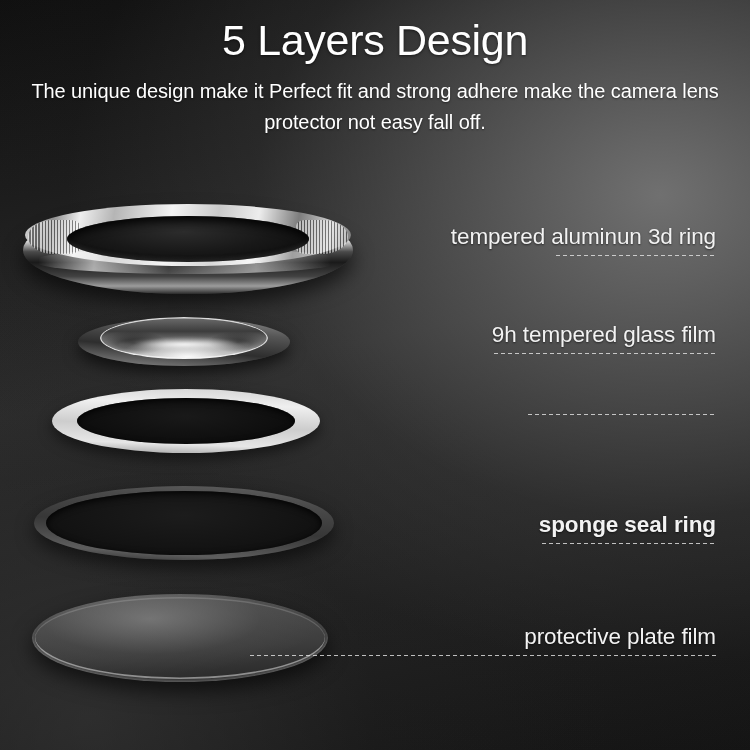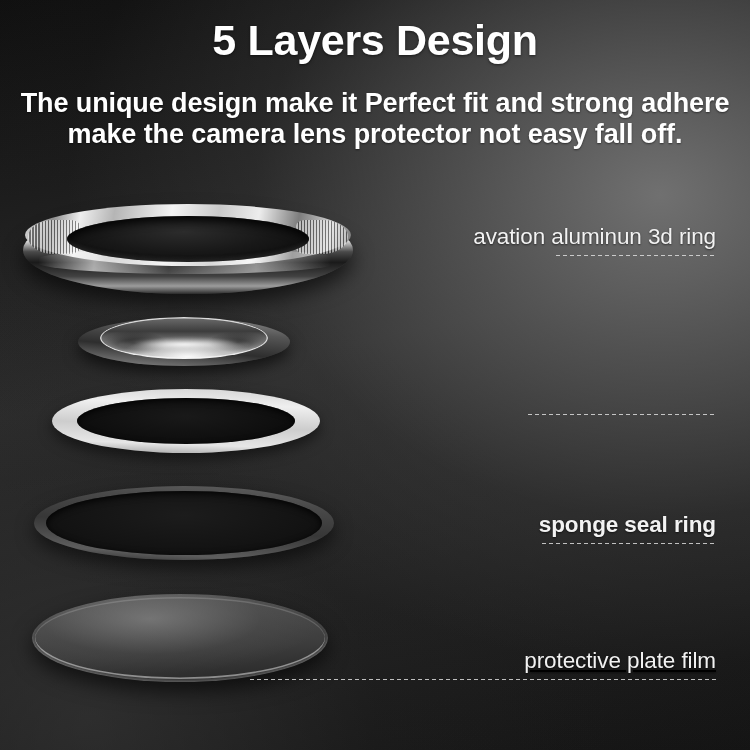--- a/index.html
+++ b/index.html
@@ -25,29 +25,29 @@
   .hdr {
     position: absolute;
     left: 0;
     width: 750px;
     text-align: center;
     color: #ffffff;
   }
   #title {
     top: 14px;
     font-size: 43px;
-    font-weight: bold;
+    font-weight: normal;
     letter-spacing: -0.3px;
     line-height: 52px;
     text-shadow: 0 1px 3px rgba(0,0,0,0.55);
   }
   #subtitle {
-    top: 88px;
-    font-size: 27px;
-    font-weight: bold;
+    top: 76px;
+    font-size: 20px;
+    font-weight: normal;
     line-height: 31px;
     letter-spacing: -0.1px;
     text-shadow: 0 1px 2px rgba(0,0,0,0.5);
   }
 
   
   .callout {
     position: absolute;
     right: 34px;
     width: 470px;
@@ -71,21 +71,21 @@
     background-repeat: repeat-x;
   }
   #co0 { top: 224px; }
   #co0 .leader { margin-left: 310px; }
   #co1 { top: 322px; }
   #co1 .leader { margin-left: 248px; }
   #co2 { top: 409px; }
   #co2 .leader { margin-left: 282px; }
   #co3 { top: 512px; font-weight: bold; }
   #co3 .leader { margin-left: 296px; }
-  #co4 { top: 648px; text-decoration: underline; }
+  #co4 { top: 624px; }
   #co4 .leader { margin-left: 4px; }
 
   
   .layer { position: absolute; }
 
   
   #layer-ring { left: 23px; top: 206px; width: 330px; height: 88px; }
   .ring-body {
     position: absolute; inset: 0;
     border-radius: 50%;
@@ -227,21 +227,25 @@
     <div class="sponge-ring"></div>
     <div class="sponge-hole"></div>
   </div>
 
   <div class="layer" id="layer-plate">
     <div class="plate-disc"></div>
     <div class="plate-edge"></div>
   </div>
 
   <div class="callout" id="co0">
-    <span class="cap">avation aluminun 3d ring</span>
+    <span class="cap">tempered aluminun 3d ring</span>
+    <span class="leader"></span>
+  </div>
+  <div class="callout" id="co1">
+    <span class="cap">9h tempered glass film</span>
     <span class="leader"></span>
   </div>
   <div class="callout" id="co2">
     <span class="leader"></span>
   </div>
   <div class="callout" id="co3">
     <span class="cap">sponge seal ring</span>
     <span class="leader"></span>
   </div>
   <div class="callout" id="co4">

